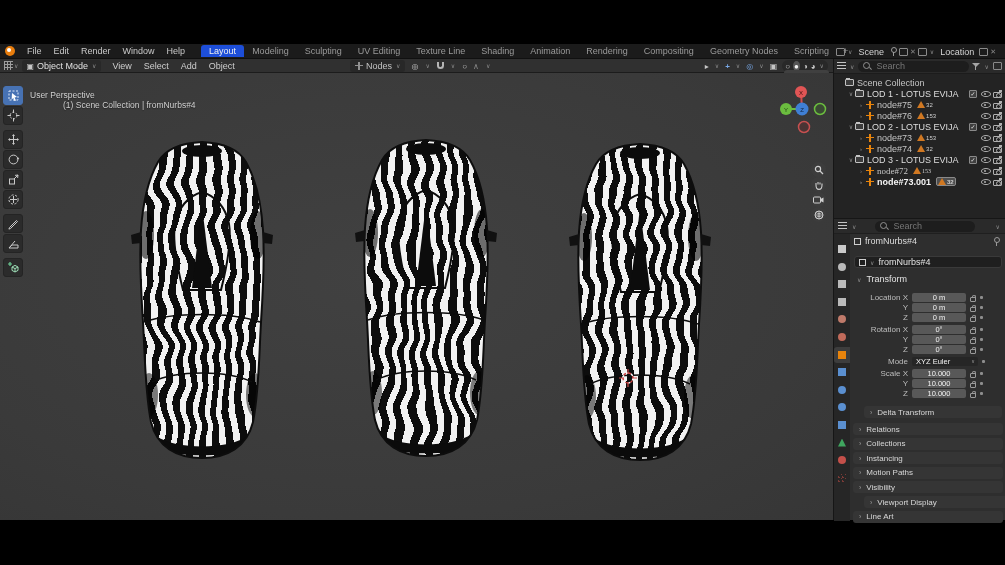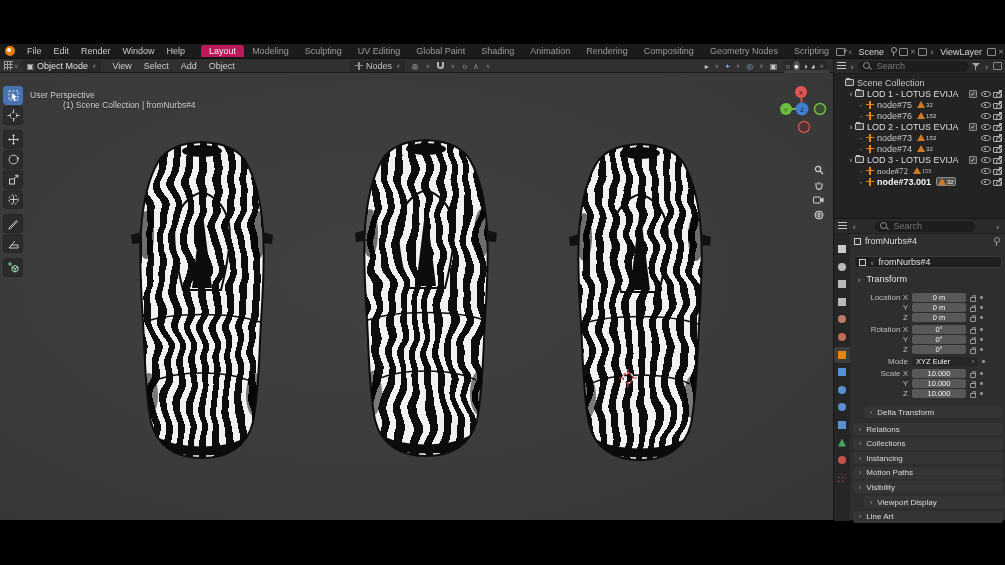--- a/index.html
+++ b/index.html
@@ -7,21 +7,21 @@
   *{box-sizing:border-box;}
   .app{position:absolute;top:44px;left:0;width:1005px;height:476px;background:#2c2c2c;font-size:9px;color:#c3c3c3;}
 
   
   .topbar{position:absolute;top:0;left:0;width:1005px;height:15px;background:#1b1b1b;display:flex;align-items:center;border-bottom:1px solid #101010;}
   .logo{width:10px;height:10px;border-radius:50%;background:#e87d0d;position:relative;margin:0 6px 0 5px;}
   .logo::before{content:"";position:absolute;left:2px;top:2px;width:4px;height:4px;border-radius:50%;background:#fff;}
   .menu-item{padding:0 6px;color:#c9c9c9;cursor:default;}
   .ws-tabs{display:flex;margin-left:10px;height:15px;align-items:center;}
   .ws-tab{padding:1px 8px;color:#9a9a9a;border-radius:3px 3px 0 0;}
-  .ws-tab.active{background:#be185d;color:#f0f0f0;}
+  .ws-tab.active{background:#1d4ed8;color:#f0f0f0;}
   .ws-add{padding:0 6px;color:#9a9a9a;}
   .scene-cluster{position:absolute;left:836px;top:0;width:169px;height:15px;display:flex;align-items:center;gap:2px;}
   .mini-ic{width:9px;height:8px;border:1px solid #8a8a8a;border-radius:1px;}
   .chev{color:#8a8a8a;font-size:6px;margin:0 1px;}
   .sc-name{color:#d5d5d5;padding:0 3px;}
   .x-ic{color:#888;font-size:7px;}
 
   
   .vheader{position:absolute;top:15px;left:0;width:833px;height:14px;background:#303030;border-bottom:1px solid #1c1c1c;display:flex;align-items:center;}
   .mode-pill{display:flex;align-items:center;background:#282828;border-radius:3px;height:12px;padding:0 4px;margin:0 5px 0 3px;gap:3px;color:#e0e0e0;}
@@ -146,39 +146,39 @@
 <div class="app">
 
   <div class="topbar">
     <span class="logo"></span>
     <span id="menu-row"><span class="menu-item">File</span><span class="menu-item">Edit</span><span class="menu-item">Render</span><span class="menu-item">Window</span><span class="menu-item">Help</span></span>
     <span class="ws-tabs" id="ws-tabs">
         <span class="ws-tab active">Layout</span>
         <span class="ws-tab">Modeling</span>
         <span class="ws-tab">Sculpting</span>
         <span class="ws-tab">UV Editing</span>
-        <span class="ws-tab">Global Paint</span>
+        <span class="ws-tab">Texture Line</span>
         <span class="ws-tab">Shading</span>
         <span class="ws-tab">Animation</span>
         <span class="ws-tab">Rendering</span>
         <span class="ws-tab">Compositing</span>
         <span class="ws-tab">Geometry Nodes</span>
         <span class="ws-tab">Scripting</span>
       </span>
     <span class="ws-add">+</span>
     <span class="scene-cluster">
       <span class="mini-ic"></span>
         <span class="chev">∨</span>
       <span class="sc-name">Scene</span>
       <span class="i-pin"></span>
       <span class="mini-ic"></span>
       <span class="x-ic">✕</span>
       <span class="mini-ic"></span>
         <span class="chev">∨</span>
-      <span class="sc-name">ViewLayer</span>
+      <span class="sc-name">Location</span>
       <span class="mini-ic"></span>
       <span class="x-ic">✕</span>
     </span>
   </div>
 
   <div class="vheader">
     <span style="margin-left:4px" class="i-grid9"></span>
     <span class="chev">∨</span>
     <span class="mode-pill">
       <span class="g g-xray"></span>

